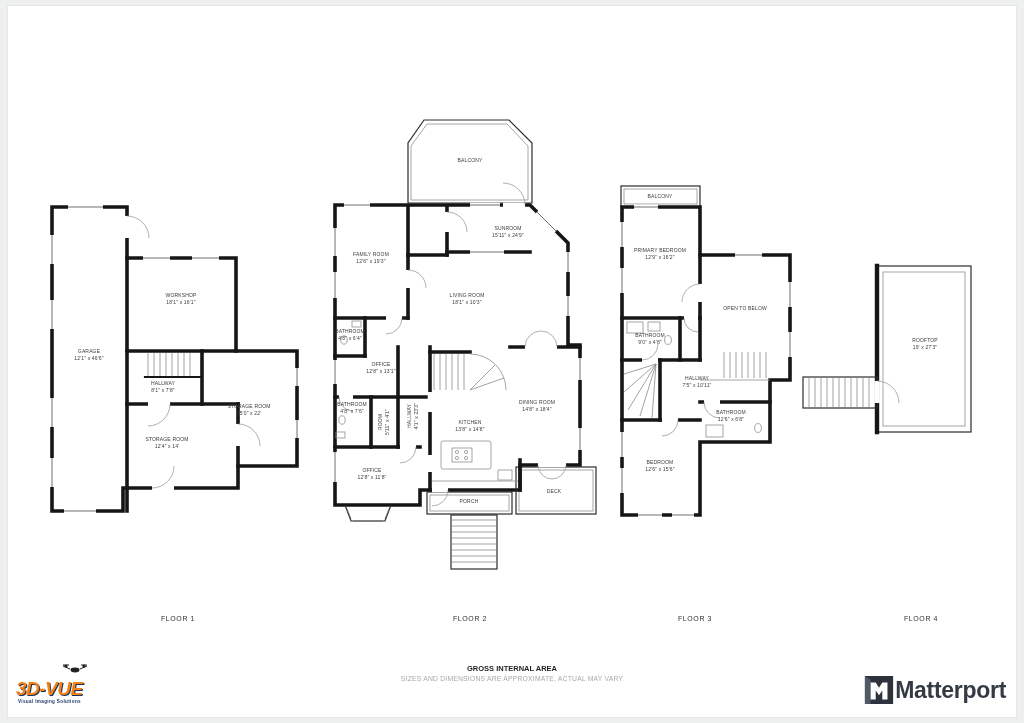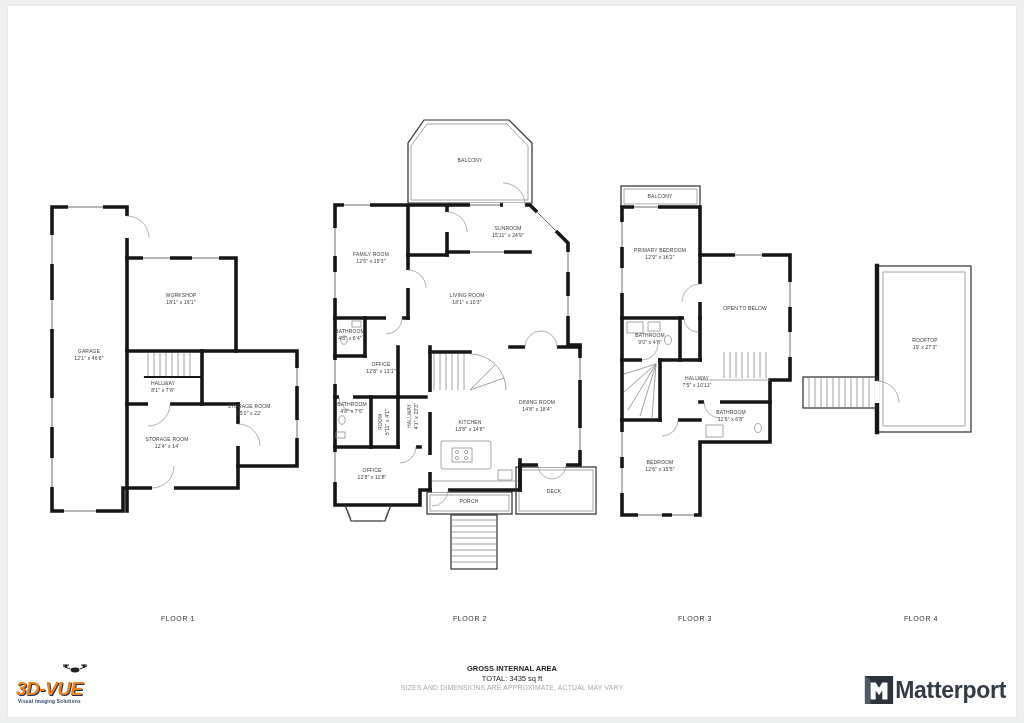--- a/index.html
+++ b/index.html
@@ -384,21 +384,20 @@
   <g>
     <text class="cap" x="178" y="621">FLOOR 1</text>
     <text class="cap" x="470" y="621">FLOOR 2</text>
     <text class="cap" x="695" y="621">FLOOR 3</text>
     <text class="cap" x="921" y="621">FLOOR 4</text>
   </g>
 </svg>
 
 <div class="summary">
   <div class="title">GROSS INTERNAL AREA</div>
-  <div>TOTAL: 3435 sq ft</div>
   <div class="disclaimer">SIZES AND DIMENSIONS ARE APPROXIMATE, ACTUAL MAY VARY</div>
 </div>
 
 <div class="vendor">
   <svg class="drone" width="26" height="12" viewBox="0 0 26 12">
     <line x1="1" y1="3" x2="8" y2="6" stroke="#222" stroke-width="1"></line>
     <line x1="25" y1="3" x2="18" y2="6" stroke="#222" stroke-width="1"></line>
     <ellipse cx="13" cy="7" rx="4.5" ry="2.4" fill="#222"></ellipse>
     <circle cx="4" cy="3" r="1.6" fill="#222"></circle>
     <circle cx="22" cy="3" r="1.6" fill="#222"></circle>

